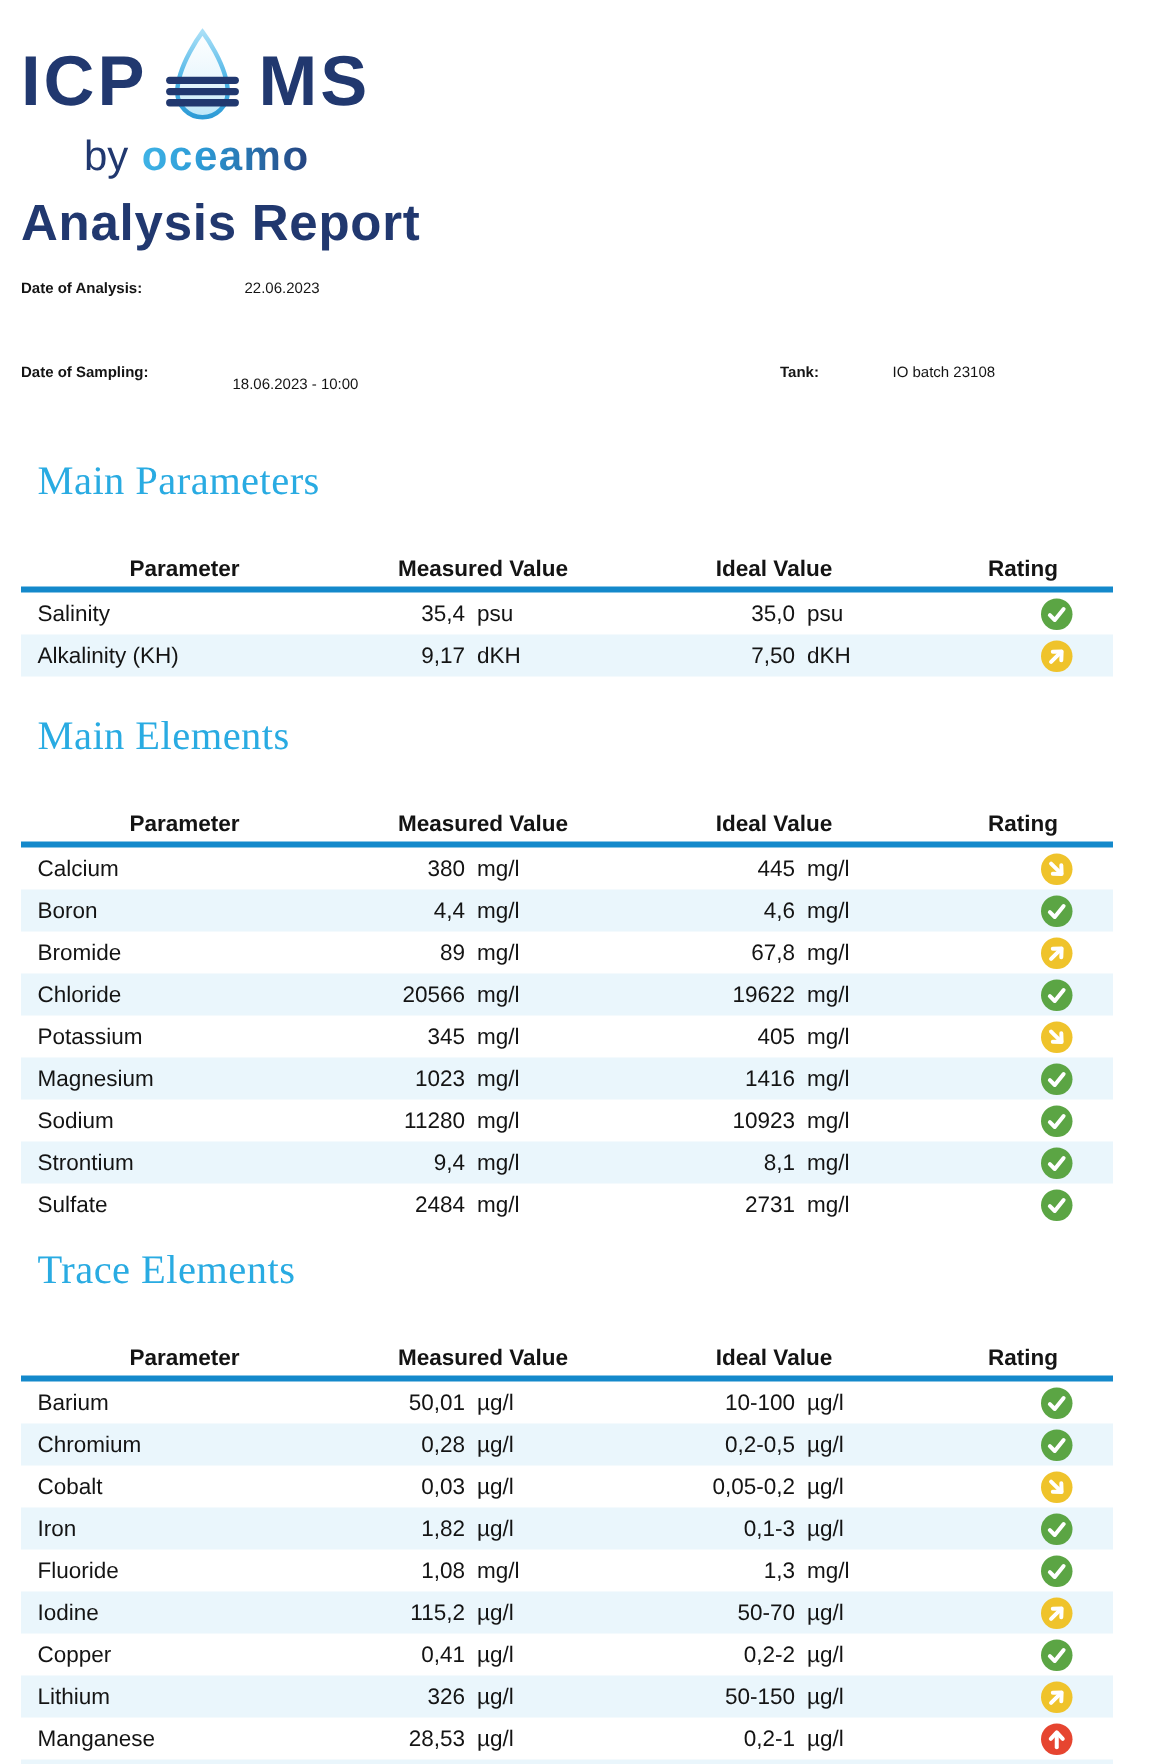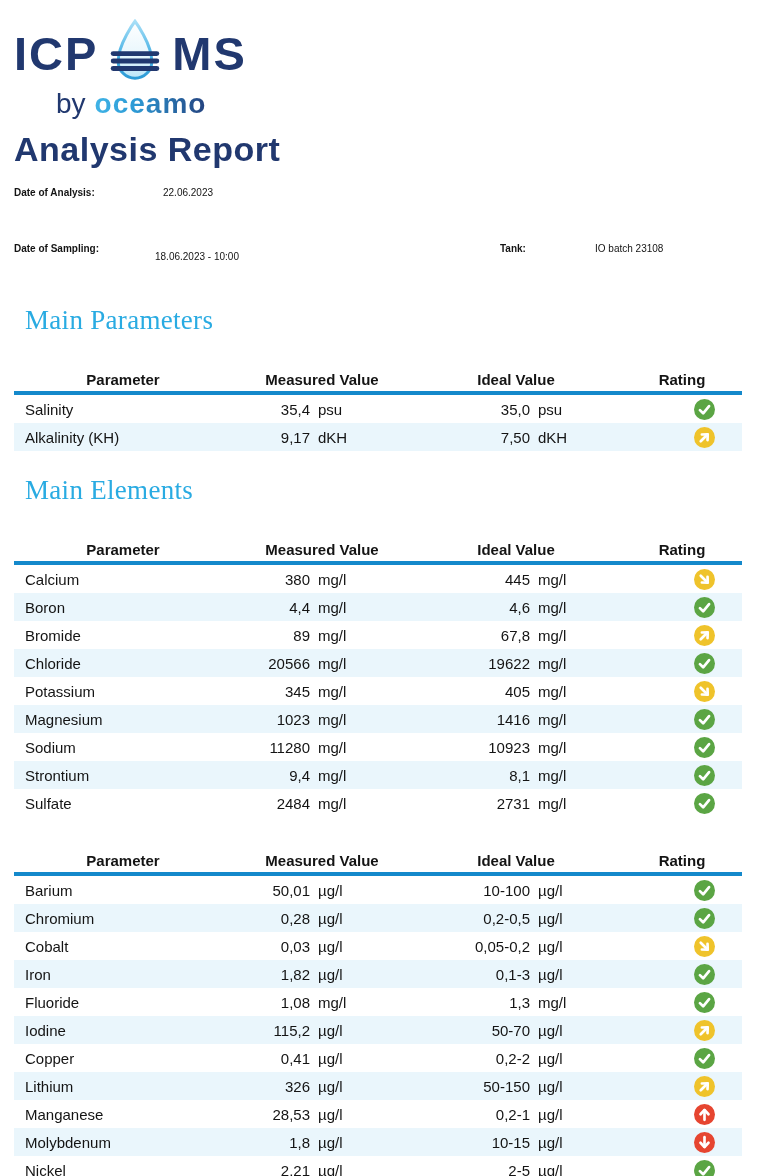--- a/index.html
+++ b/index.html
@@ -31,21 +31,21 @@
   }
   
   .title{margin:14px 0 0 14px;font-size:34px;line-height:39px;font-weight:bold;color:var(--navy);letter-spacing:0.5px;}
   
   .meta{position:relative;height:76px;margin-top:18px;font-size:10px;text-align:right;}
   .meta span{position:absolute;white-space:nowrap;}
   .m-analysis-label{left:14px;top:0;font-weight:bold;}
   .m-analysis-value{left:163px;top:0;}
   .m-sampling-label{left:14px;top:56px;font-weight:bold;}
   .m-sampling-value{left:155px;top:64px;}
-  .m-tank-label{left:500px;top:56px;font-weight:bold;}
+  .m-tank-label{left:520px;top:56px;font-weight:bold;}
   .m-tank-value{left:595px;top:56px;}
   
   .report-section h2{margin:0 0 0 25px;font-size:27px;line-height:31px;font-weight:400;color:var(--heading-blue);letter-spacing:0.3px;font-family:Liberation Serif, serif;}
   .sec-1{margin-top:42px;}
   .sec-2{margin-top:24px;}
   .sec-3{margin-top:14px;}
   .table{margin:20px 0 0 14px;width:728px;}
   .thead{position:relative;height:20px;margin-top:33px;}
   .th{position:absolute;bottom:1px;transform:translateX(-50%);font-weight:bold;font-size:15px;white-space:nowrap;}
   .th0{left:109px;}.th1{left:308px;}.th2{left:502px;}.th3{left:668px;}
@@ -286,20 +286,21 @@
                   <path d="M6.2 11.6 L9.6 15 L15.8 7.4"></path>
                 </svg>
               </span>
             </span>
           </div>
         </div>
     </div>
   </div>
 
   <div class="report-section sec-3">
+    <h2>Trace Elements</h2>
     <div class="table">
       <div class="thead">
           <span class="th th0">Parameter</span>
           <span class="th th1">Measured Value</span>
           <span class="th th2">Ideal Value</span>
           <span class="th th3">Rating</span>
         </div>
       <div class="rule"></div>
       <div class="tbody">
           <div class="trow">

